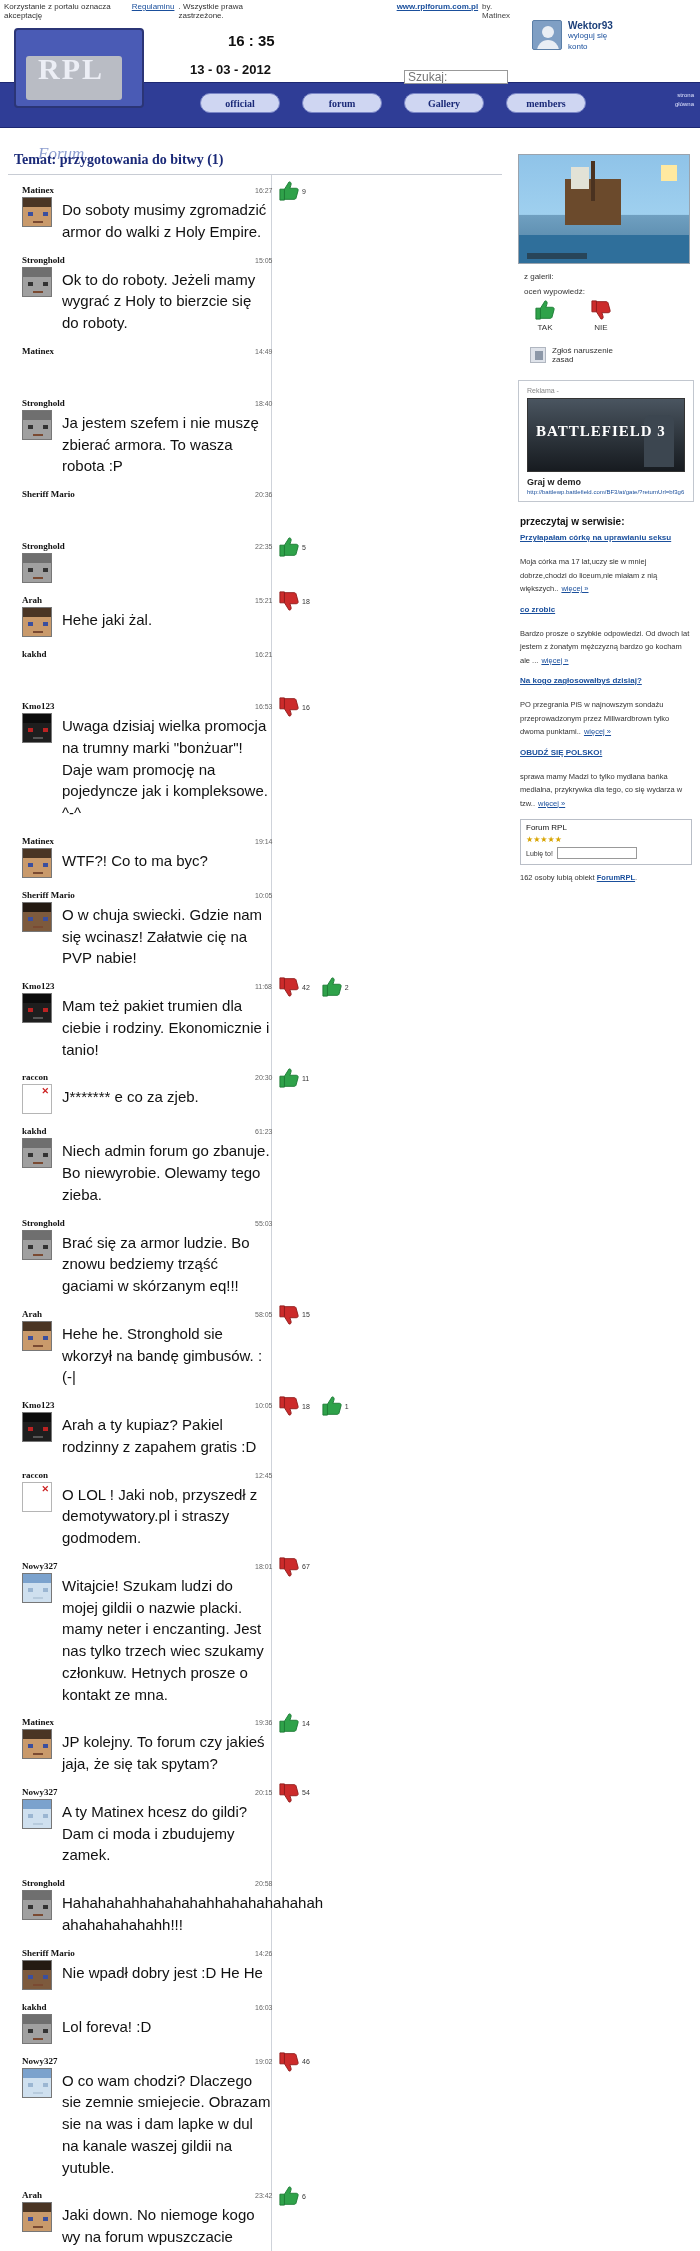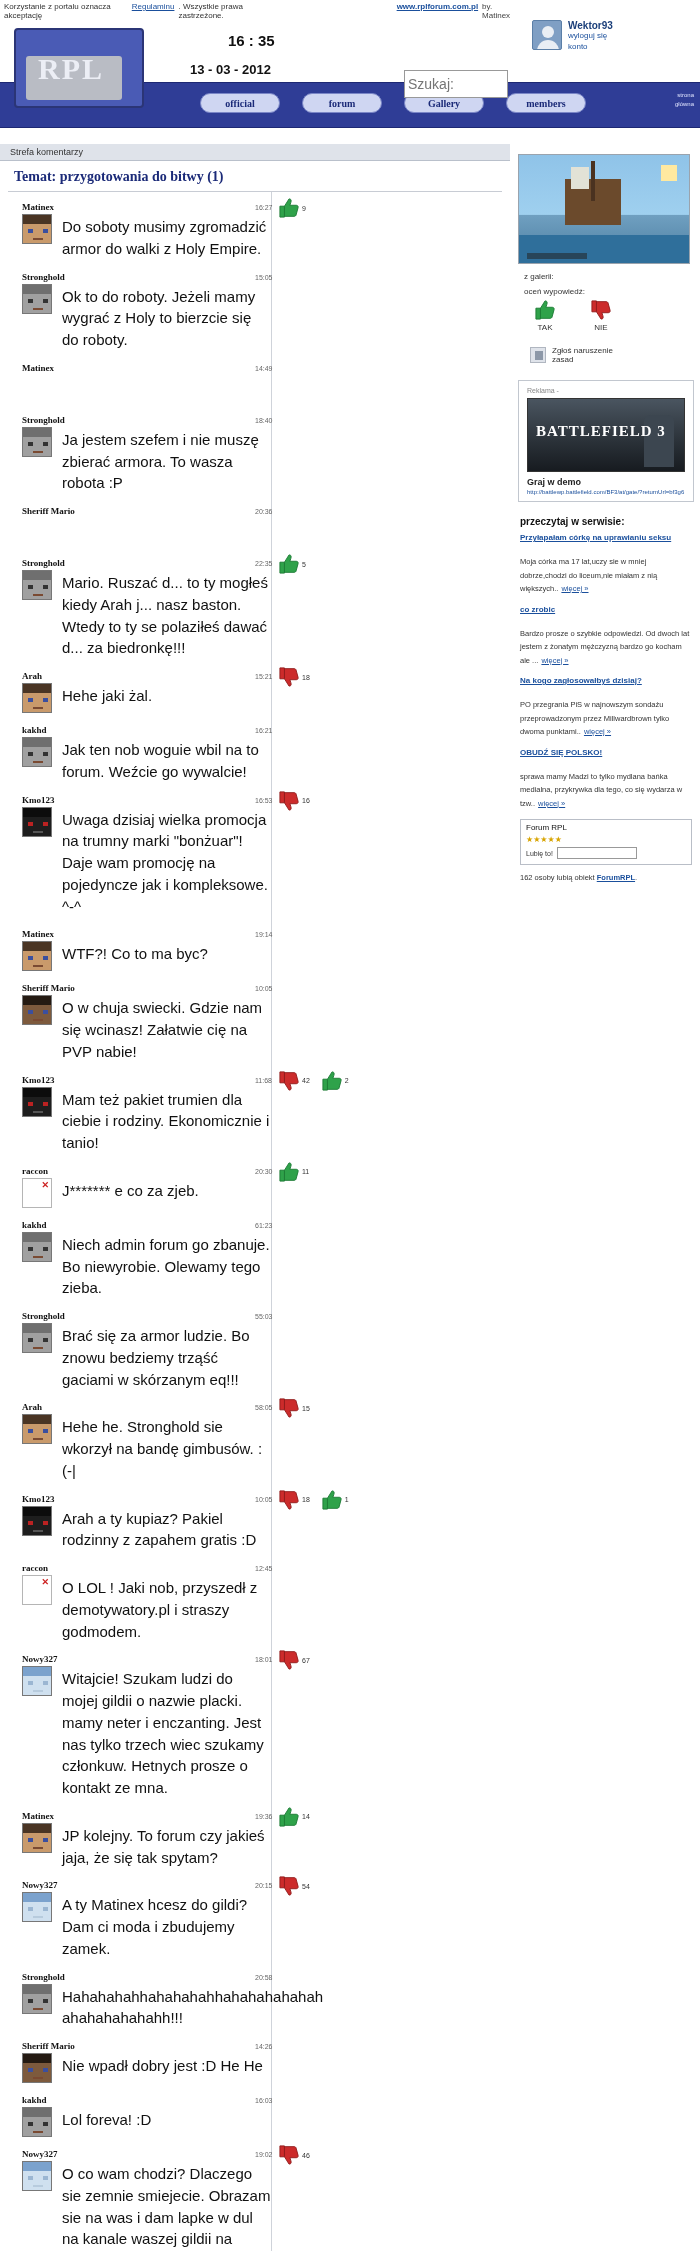--- a/index.html
+++ b/index.html
@@ -50,23 +50,23 @@
   }
   .logo-sub {
     position:absolute; left:38px; top:130px;
     font-size:17px; color:#8d9ecf; font-style:italic;
     font-family:"Liberation Serif", serif;
   }
   .clock1 { position:absolute; left:228px; top:18px; font-size:15px; font-weight:bold; color:#111; }
   .clock2 { position:absolute; left:190px; top:48px; font-size:13px; font-weight:bold; color:#111; }
   .searchbox {
     position:absolute; left:404px; top:56px;
-    width:104px; height:28px;
+    width:104px; height:14px;
     border:1px solid #999; background:#fff;
-    font-size:14px; color:#888; padding:1px 3px;
+    font-size:12px; color:#888; padding:1px 3px;
   }
   .userbox {
     position:absolute; left:532px; top:6px;
     width:160px; height:52px;
     display:flex; gap:6px; align-items:flex-start;
   }
   .avatar-user {
     width:30px; height:30px;
     background:#7f9fc4; border:1px solid #5b7fa7; border-radius:2px;
     position:relative; overflow:hidden;
@@ -280,21 +280,20 @@
         <div class="uname">Wektor93</div>
         <div class="ulink">wyloguj się</div>
         <div class="ulink">konto</div>
       </div>
     </div>
   </div>
 
   <div class="content">
 
     <div class="left-col">
-      <div class="strefa">Strefa komentarzy</div>
       <div class="temat">
         <span>Temat:</span>
         <span>przygotowania do bitwy (1)</span>
       </div>
       <div class="sep"></div>
 
       <div class="posts" id="posts">
         <div class="timeline"></div>
       <div class="post">
             <div class="pname">Matinex</div>
@@ -358,21 +357,20 @@
           <div class="post">
             <div class="pname">Stronghold</div>
             <div class="prow">
               <div class="pav skin-grey">
                 <span class="face-hair"></span>
                 <span class="face-skin"></span>
                 <span class="eye-l"></span>
                 <span class="eye-r"></span>
                 <span class="mouth"></span>
               </div>
-              <div class="ptext">Mario. Ruszać d... to ty mogłeś kiedy Arah j... nasz baston. Wtedy to ty se polaziłeś dawać d... za biedronkę!!!</div>
             </div>
             <div class="ptime">22:35</div>
             <div class="reacts">
               <div class="grp">
                 <svg class="thumb" viewBox="0 0 24 22">
                   <path d="M2 9h5v12H2z" fill="#2fa24a" stroke="#1d7a35" stroke-width="1"></path>
                   <path d="M7 9l5-8c2 0 3 1 2 4l-1 3h7c1.6 0 2.4 1.3 2 2.6l-2.2 8c-.3 1.1-1.1 1.6-2.3 1.6H7z" fill="#2fa24a" stroke="#1d7a35" stroke-width="1"></path>
                 </svg>
                 <span class="cnt">5</span>
               </div>
@@ -396,30 +394,20 @@
                 <svg class="thumb" viewBox="0 0 24 22">
                   <path d="M2 1h5v12H2z" fill="#cc2b2b" stroke="#901c1c" stroke-width="1"></path>
                   <path d="M7 13l5 8c2 0 3-1 2-4l-1-3h7c1.6 0 2.4-1.3 2-2.6l-2.2-8C19.5 2.3 18.7 1.8 17.5 1.8H7z" fill="#cc2b2b" stroke="#901c1c" stroke-width="1"></path>
                 </svg>
                 <span class="cnt">18</span>
               </div>
             </div>
           </div>
           <div class="post">
             <div class="pname">kakhd</div>
-            <div class="prow">
-              <div class="pav skin-grey">
-                <span class="face-hair"></span>
-                <span class="face-skin"></span>
-                <span class="eye-l"></span>
-                <span class="eye-r"></span>
-                <span class="mouth"></span>
-              </div>
-              <div class="ptext">Jak ten nob woguie wbil na to forum. Weźcie go wywalcie!</div>
-            </div>
             <div class="ptime">16:21</div>
           </div>
           <div class="post">
             <div class="pname">Kmo123</div>
             <div class="prow">
               <div class="pav skin-bf">
                 <span class="face-hair"></span>
                 <span class="face-skin"></span>
                 <span class="eye-l"></span>
                 <span class="eye-r"></span>

